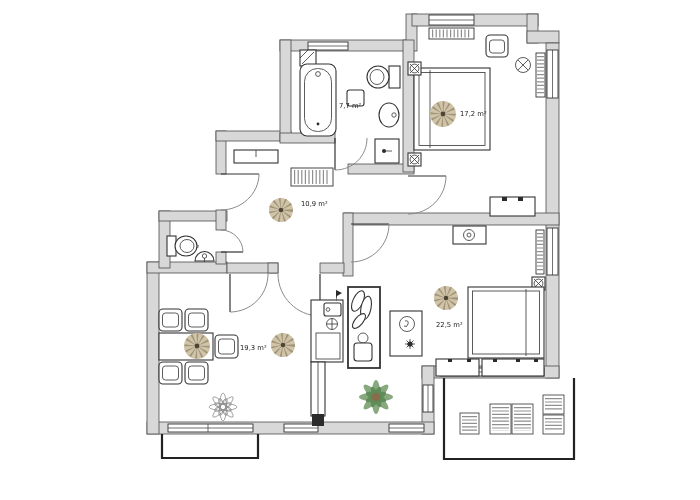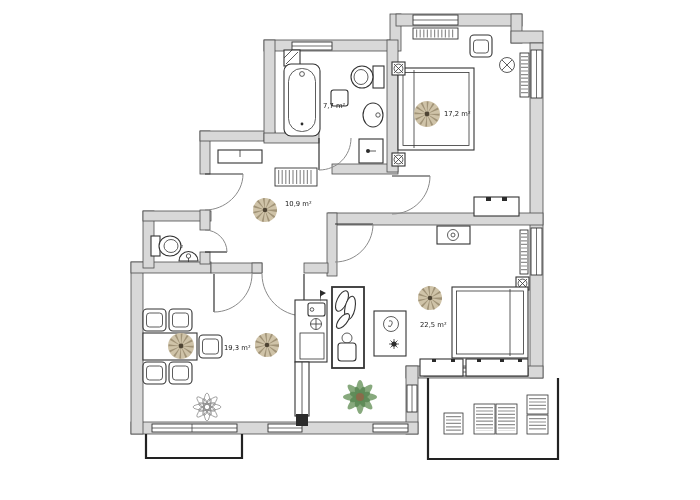--- a/index.html
+++ b/index.html
@@ -1,17 +1,17 @@
 <!DOCTYPE html>
 <html style="--wall_fill: #d8d8d8; --wall_stroke: #4d4d4d; --line: #333333; --door_arc: #8a8a8a; --radiator: #8f8f8f; --terrace_stroke: #222222; --fan_disc: #cfc3a8; --fan_spokes: #8d7f63; --fan_center: #4e4433; --plant_light: #7aa06f; --plant_dark: #5d8a57;"><head>
 <meta charset="utf-8">
 <style>
   html,body{margin:0;padding:0;background:#ffffff;}
   .stage{position:relative;width:660px;height:500px;background:#fff;overflow:hidden;
-         font-family:"DejaVu Sans",sans-serif;}
+         font-family:"DejaVu Sans",sans-serif;margin-left:16px;}
   .wall{fill:var(--wall_fill);stroke:var(--wall_stroke);stroke-width:.8;}
   .furn{fill:#fff;stroke:var(--line);stroke-width:1.1;}
   .furn2{fill:#fff;stroke:var(--line);stroke-width:1.8;}
   .thin{stroke:var(--line);stroke-width:.8;fill:none;}
   .arc{stroke:var(--door_arc);stroke-width:1;fill:none;}
   .leaf{stroke:var(--line);stroke-width:1.2;}
   .win{fill:#fff;stroke:var(--line);stroke-width:.9;}
   .winline{stroke:var(--line);stroke-width:.7;}
   .stripe{stroke:var(--radiator);fill:none;}
   .lbl{font-size:6.8px;fill:#1a1a1a;}

